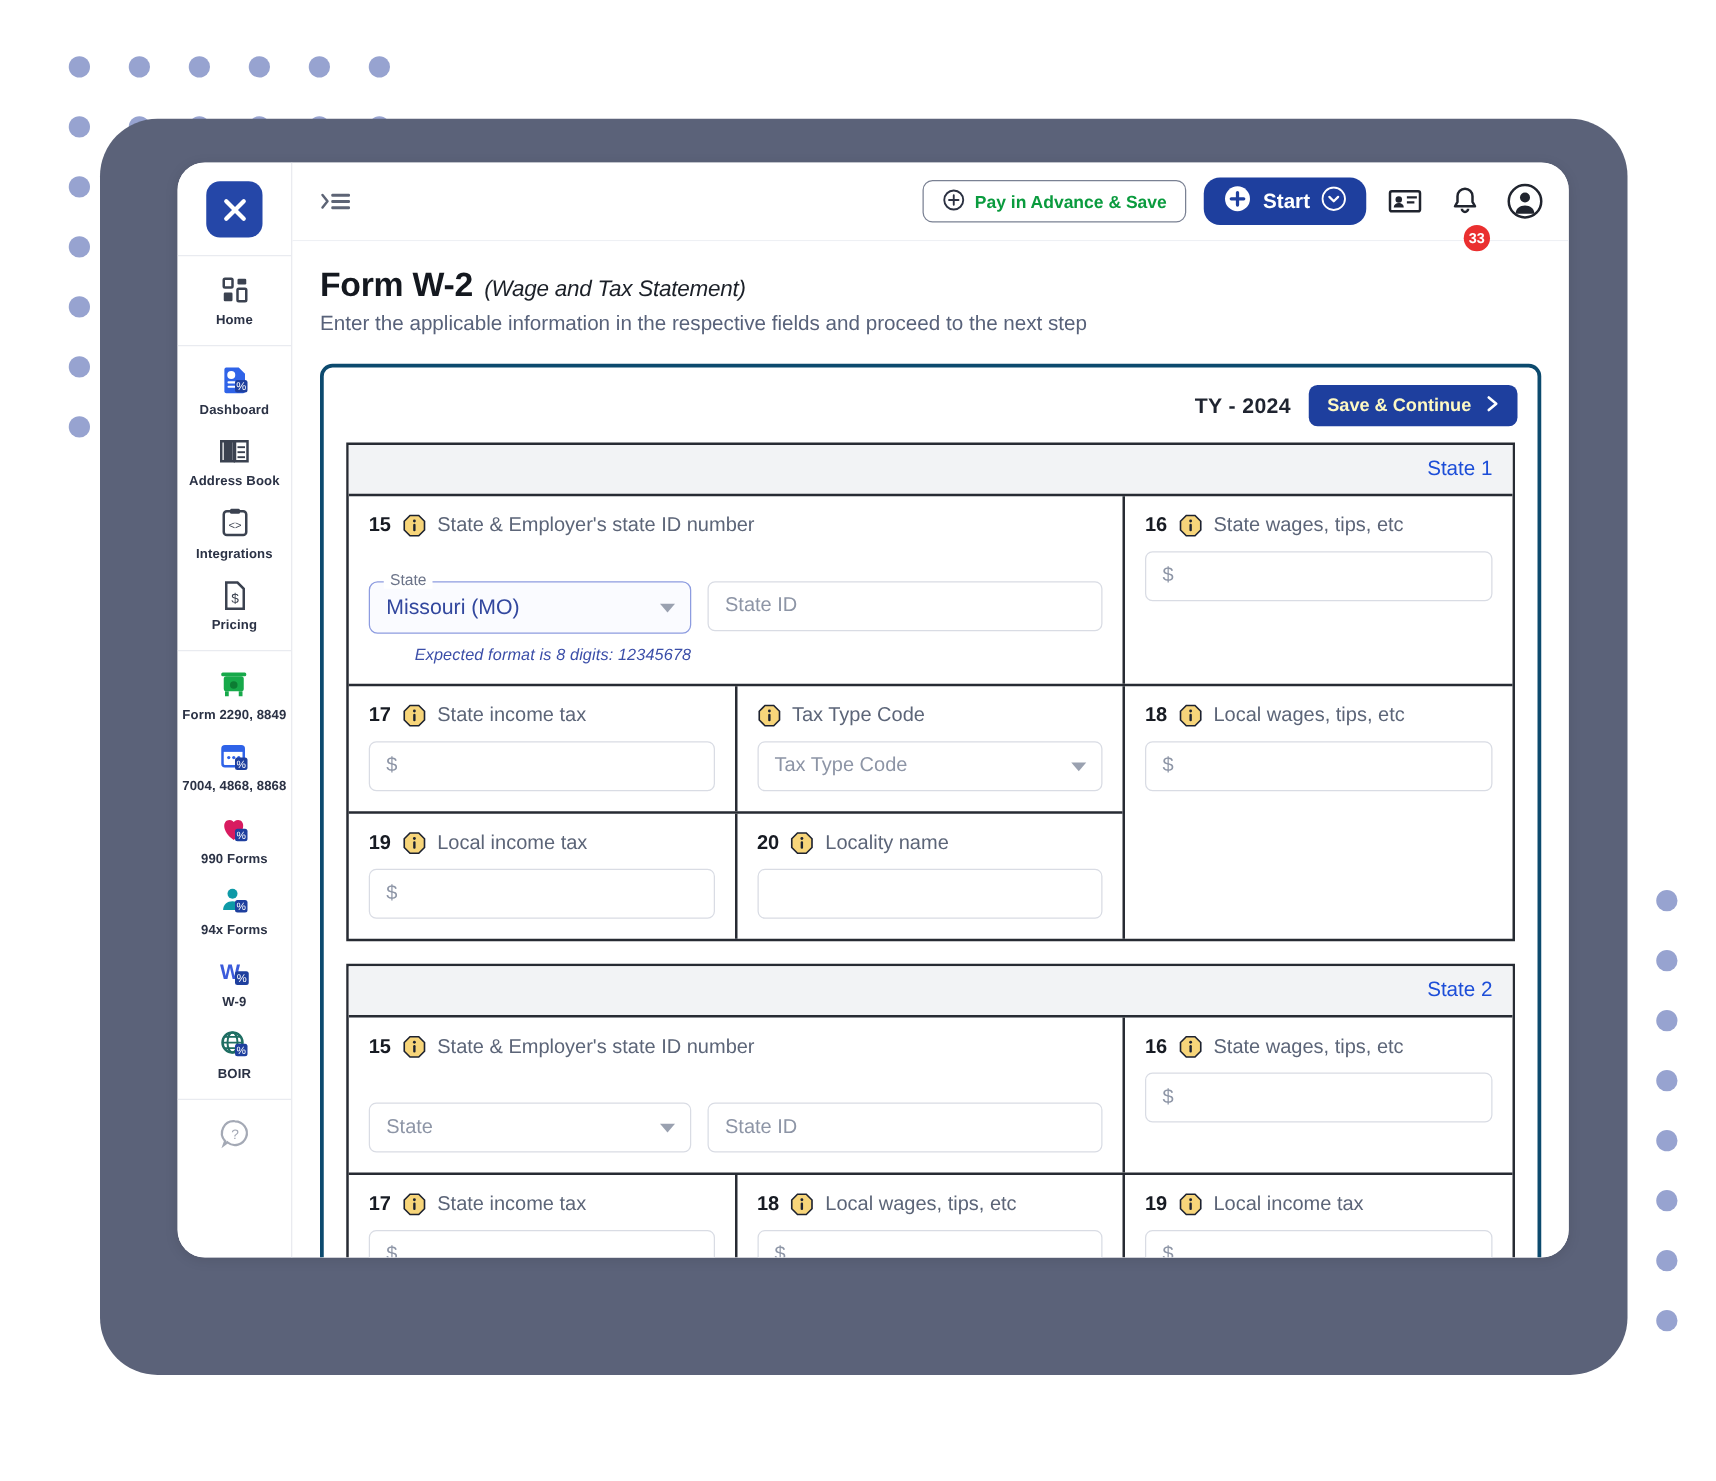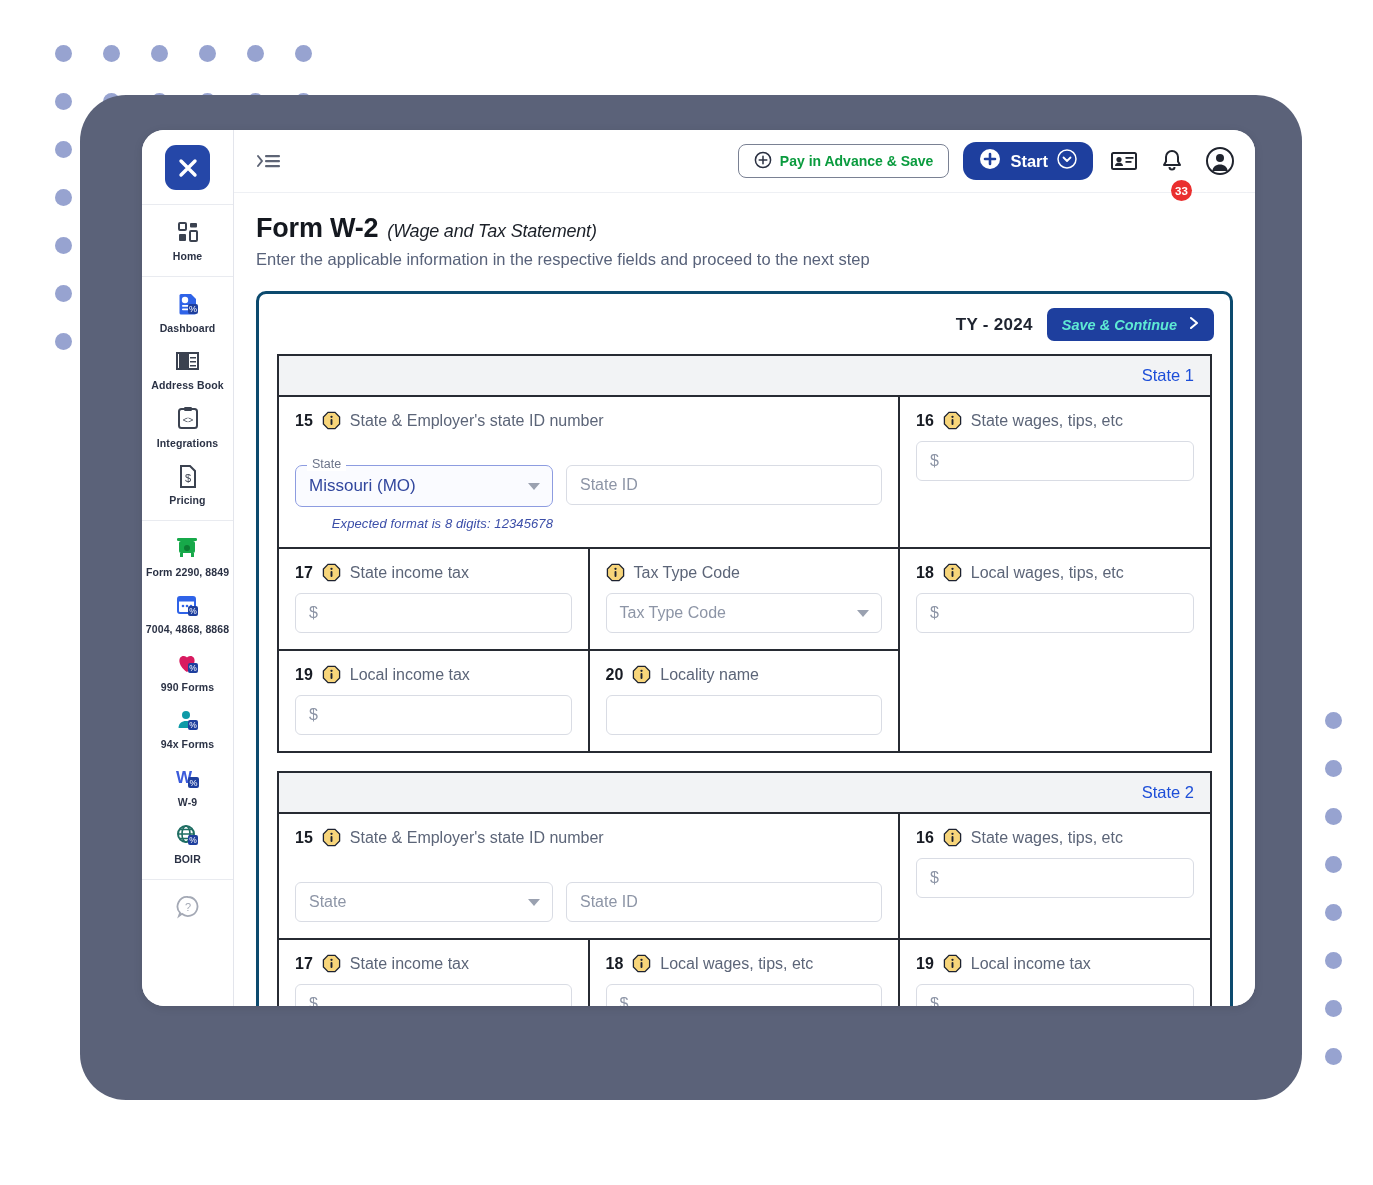--- a/index.html
+++ b/index.html
@@ -132,22 +132,22 @@
     background: #fff; overflow: hidden; text-align: right;
   }
   .card-head {
     display: flex; align-items: center; justify-content: flex-end; gap: 14px;
     padding: 14px 16px 13px 16px;
   }
   .ty { font-size: 17px; font-weight: 800; color: #1f2430; letter-spacing: .3px; }
   .btn-save {
     display: flex; align-items: center; gap: 10px;
     height: 33px; padding: 0 13px 0 15px;
-    background: #1e3f9e; color: #5eead4; border-radius: 7px;
-    font-size: 14.5px; font-weight: 700; cursor: pointer; font-style: italic;
+    background: #1e3f9e; color: #fef9c3; border-radius: 7px;
+    font-size: 14.5px; font-weight: 700; cursor: pointer;
   }
 
   
   .state-block { border: 2px solid #272b33; margin: 0 18px 18px 18px; }
   .state-head {
     background: #f2f3f5; border-bottom: 2px solid #272b33;
     padding: 10px 16px; font-size: 16.5px; color: #1d4ed8;
   }
   .grid-row { display: flex; }
   .col-sep { border-left: 2px solid #272b33; }

